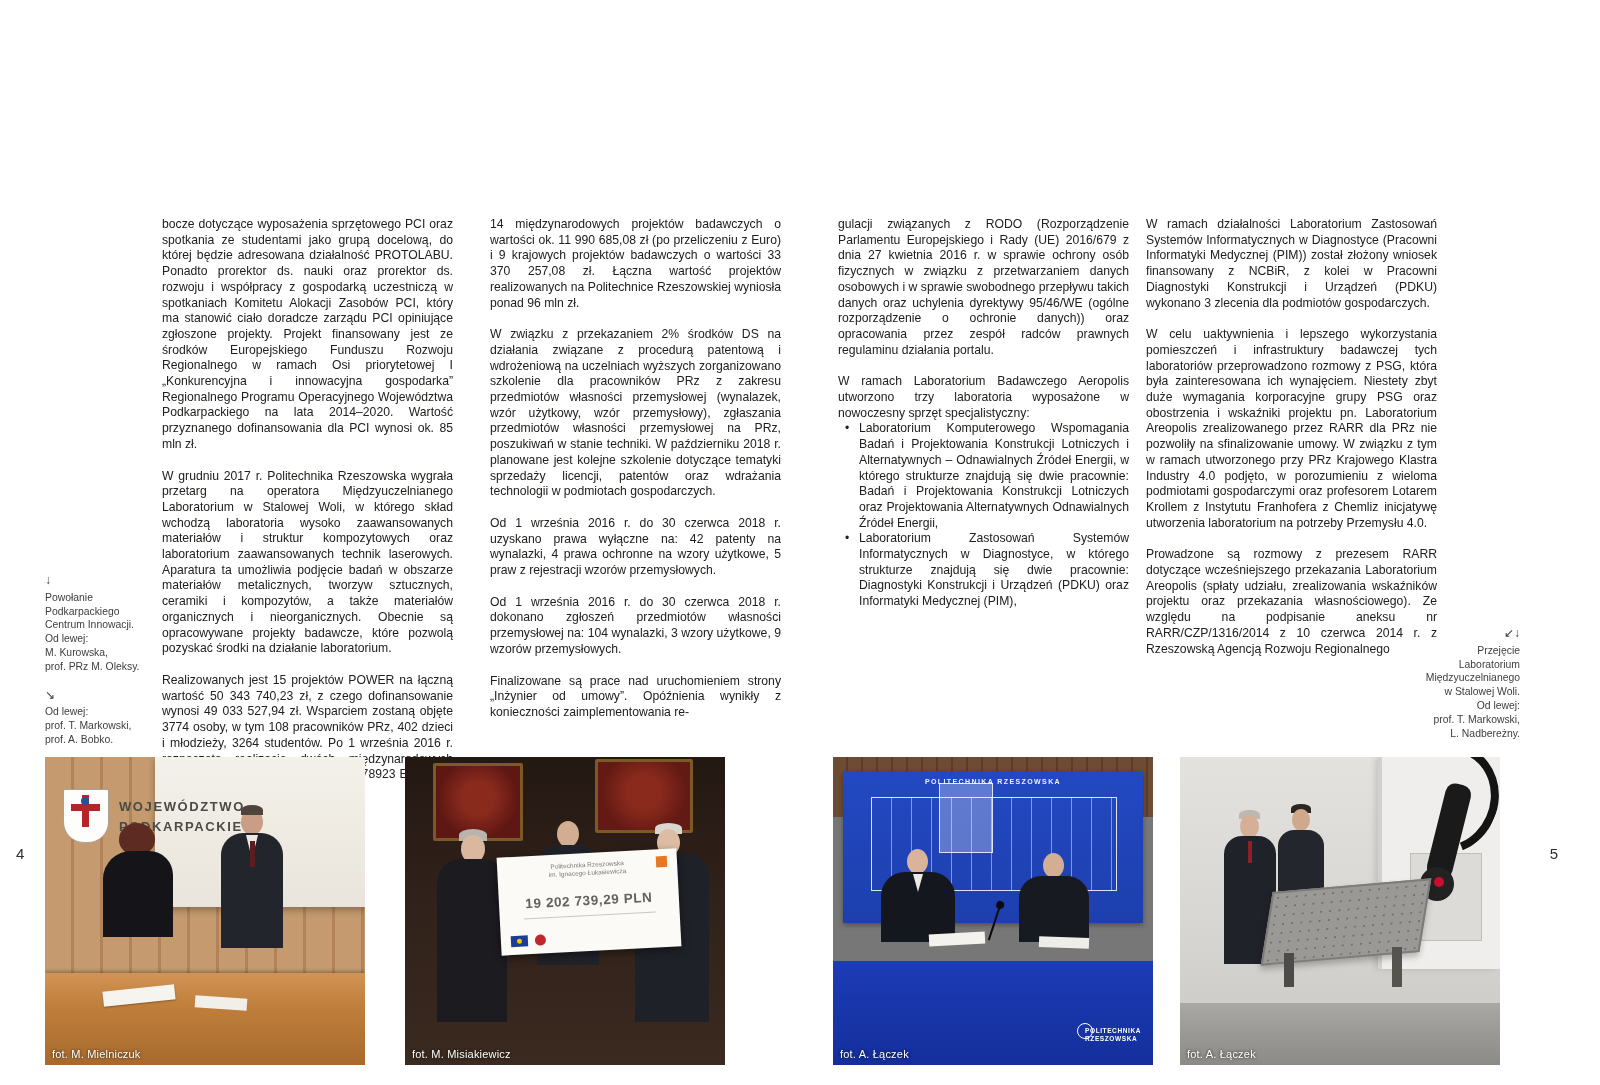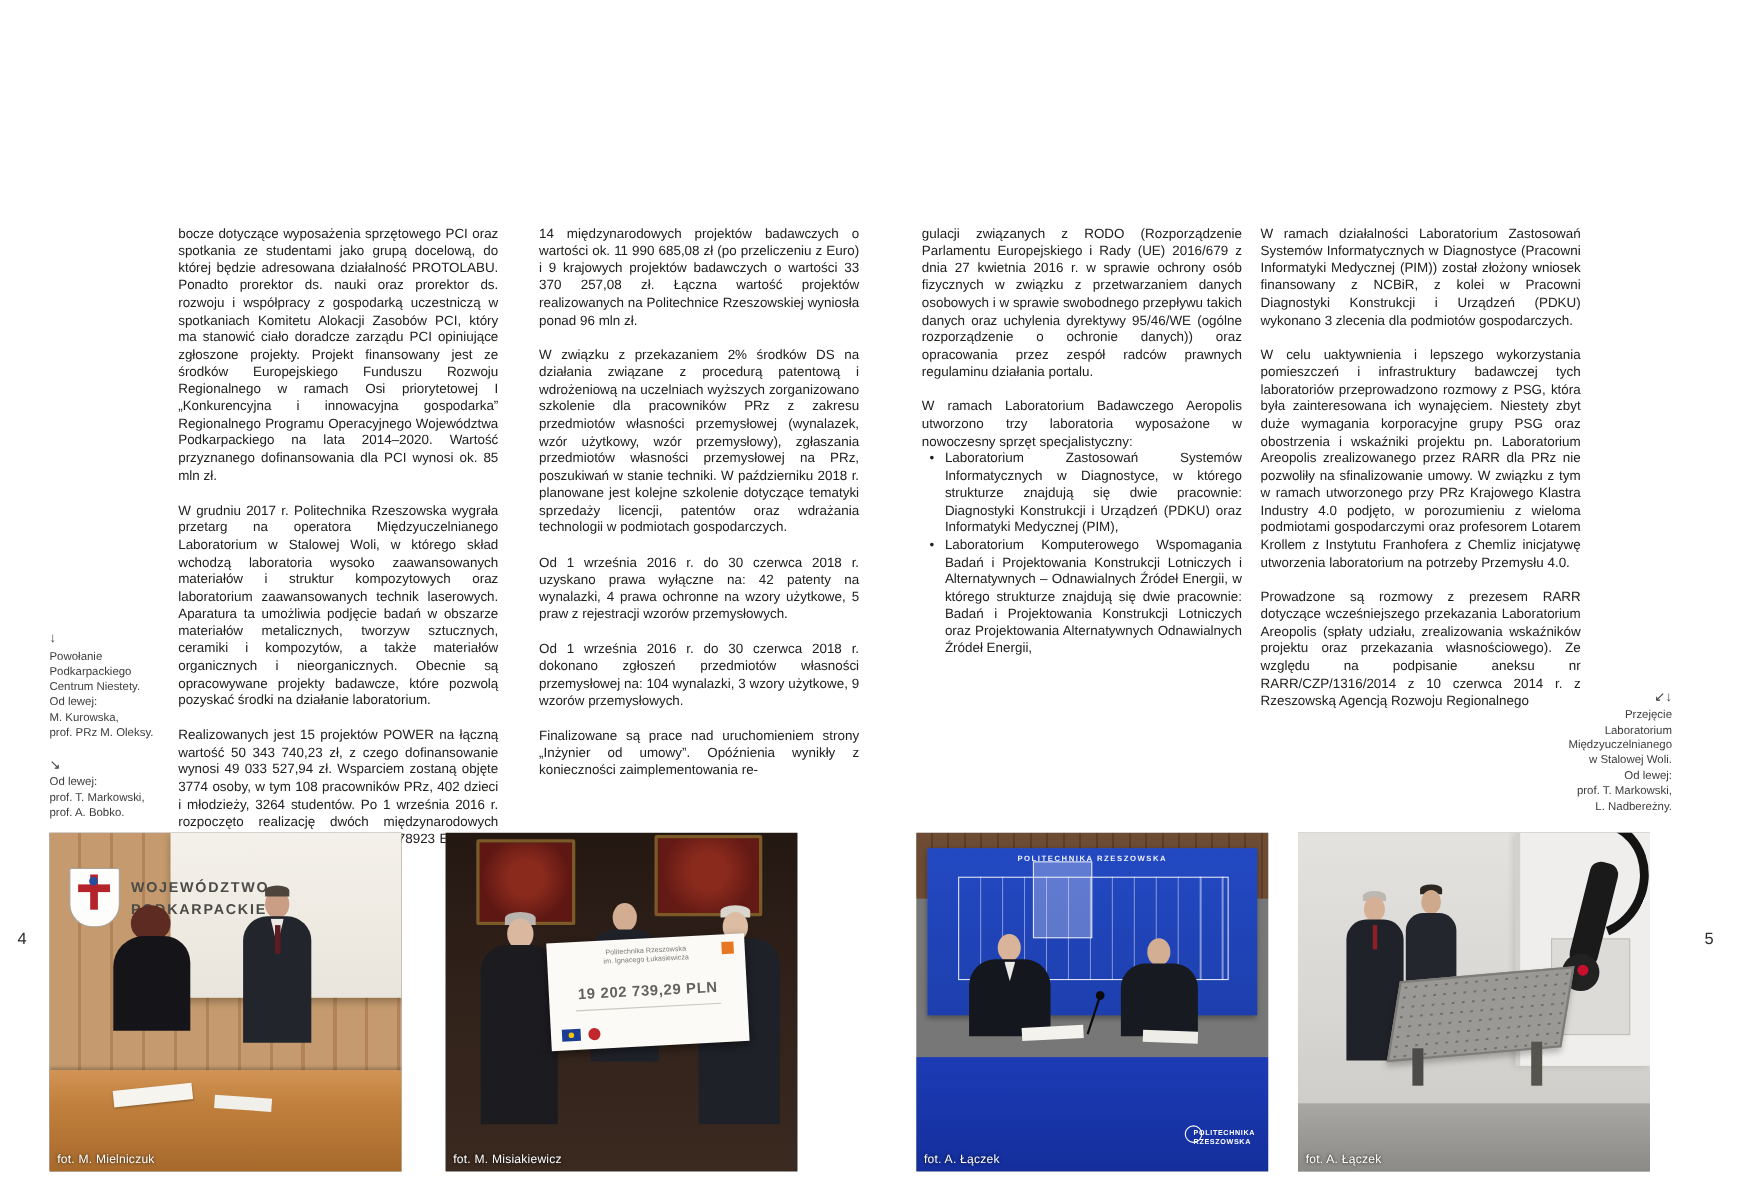--- a/index.html
+++ b/index.html
@@ -4,21 +4,21 @@
 <style>
   html,body{margin:0;padding:0}
   body{
     width:1600px;height:1085px;position:relative;overflow:hidden;
     background:#ffffff;color:#21201e;
     font-family:"Liberation Sans",sans-serif;
   }
   
   .col{position:absolute;top:205px;width:291px;font-size:12.2px;line-height:15.7px;text-align:justify;color:#21201e}
   .c1{left:162px}.c2{left:490px}.c3{left:838px}.c4{left:1146px}
-  .col p{margin:0 0 16px 0}
+  .col p{margin:12px 0 16px 0}
   .col p.mb0{margin-bottom:0}
   .col p.bullet{margin:0;padding-left:21px;position:relative}
   .col p.bullet::before{content:"\2022";position:absolute;left:7px;top:0}
   .col p.cont{padding-left:21px}
   
   .caption{position:absolute;font-size:10.4px;line-height:13.8px;color:#3d3d3c}
   .cap-left{left:45px;top:574px;width:118px;text-align:left}
   .cap-right{top:627px;right:80px;width:128px;text-align:right}
   .cap-block+.cap-block{margin-top:15px}
   .cap-arrow{font-size:12px;margin-bottom:3px;color:#3d3d3c}
@@ -123,36 +123,36 @@
   <p>14 międzynarodowych projektów badawczych o wartości ok. 11 990 685,08 zł (po przeliczeniu z Euro) i 9 krajowych projektów badawczych o wartości 33 370 257,08 zł. Łączna wartość projektów realizowanych na Politechnice Rzeszowskiej wyniosła ponad 96 mln zł.</p>
   <p>W związku z przekazaniem 2% środków DS na działania związane z procedurą patentową i wdrożeniową na uczelniach wyższych zorganizowano szkolenie dla pracowników PRz z zakresu przedmiotów własności przemysłowej (wynalazek, wzór użytkowy, wzór przemysłowy), zgłaszania przedmiotów własności przemysłowej na PRz, poszukiwań w stanie techniki. W październiku 2018 r. planowane jest kolejne szkolenie dotyczące tematyki sprzedaży licencji, patentów oraz wdrażania technologii w podmiotach gospodarczych.</p>
   <p>Od 1 września 2016 r. do 30 czerwca 2018 r. uzyskano prawa wyłączne na: 42 patenty na wynalazki, 4 prawa ochronne na wzory użytkowe, 5 praw z rejestracji wzorów przemysłowych.</p>
   <p>Od 1 września 2016 r. do 30 czerwca 2018 r. dokonano zgłoszeń przedmiotów własności przemysłowej na: 104 wynalazki, 3 wzory użytkowe, 9 wzorów przemysłowych.</p>
   <p>Finalizowane są prace nad uruchomieniem strony „Inżynier od umowy”. Opóźnienia wynikły z konieczności zaimplementowania re-</p>
 </section>
 
 <section class="col c3">
   <p>gulacji związanych z RODO (Rozporządzenie Parlamentu Europejskiego i Rady (UE) 2016/679 z dnia 27 kwietnia 2016 r. w sprawie ochrony osób fizycznych w związku z przetwarzaniem danych osobowych i w sprawie swobodnego przepływu takich danych oraz uchylenia dyrektywy 95/46/WE (ogólne rozporządzenie o ochronie danych)) oraz opracowania przez zespół radców prawnych regulaminu działania portalu.</p>
   <p class="mb0">W ramach Laboratorium Badawczego Aeropolis utworzono trzy laboratoria wyposażone w nowoczesny sprzęt specjalistyczny:</p>
+  <p class="bullet">Laboratorium Komputerowego Wspomagania Badań i Projektowania Konstrukcji Lotniczych i Alternatywnych – Odnawialnych Źródeł Energii, w którego strukturze znajdują się dwie pracownie: Badań i Projektowania Konstrukcji Lotniczych oraz Projektowania Alternatywnych Odnawialnych Źródeł Energii,</p>
   <p class="bullet">Laboratorium Zastosowań Systemów Informatycznych w Diagnostyce, w którego strukturze znajdują się dwie pracownie: Diagnostyki Konstrukcji i Urządzeń (PDKU) oraz Informatyki Medycznej (PIM),</p>
-  <p class="bullet">Laboratorium Komputerowego Wspomagania Badań i Projektowania Konstrukcji Lotniczych i Alternatywnych – Odnawialnych Źródeł Energii, w którego strukturze znajdują się dwie pracownie: Badań i Projektowania Konstrukcji Lotniczych oraz Projektowania Alternatywnych Odnawialnych Źródeł Energii,</p>
 </section>
 
 <section class="col c4">
   <p>W ramach działalności Laboratorium Zastosowań Systemów Informatycznych w Diagnostyce (Pracowni Informatyki Medycznej (PIM)) został złożony wniosek finansowany z NCBiR, z kolei w Pracowni Diagnostyki Konstrukcji i Urządzeń (PDKU) wykonano 3 zlecenia dla podmiotów gospodarczych.</p>
   <p>W celu uaktywnienia i lepszego wykorzystania pomieszczeń i infrastruktury badawczej tych laboratoriów przeprowadzono rozmowy z PSG, która była zainteresowana ich wynajęciem. Niestety zbyt duże wymagania korporacyjne grupy PSG oraz obostrzenia i wskaźniki projektu pn. Laboratorium Areopolis zrealizowanego przez RARR dla PRz nie pozwoliły na sfinalizowanie umowy. W związku z tym w ramach utworzonego przy PRz Krajowego Klastra Industry 4.0 podjęto, w porozumieniu z wieloma podmiotami gospodarczymi oraz profesorem Lotarem Krollem z Instytutu Franhofera z Chemliz inicjatywę utworzenia laboratorium na potrzeby Przemysłu 4.0.</p>
   <p>Prowadzone są rozmowy z prezesem RARR dotyczące wcześniejszego przekazania Laboratorium Areopolis (spłaty udziału, zrealizowania wskaźników projektu oraz przekazania własnościowego). Ze względu na podpisanie aneksu nr RARR/CZP/1316/2014 z 10 czerwca 2014 r. z Rzeszowską Agencją Rozwoju Regionalnego</p>
 </section>
 
 <aside class="caption cap-left">
   <div class="cap-block">
     <div class="cap-arrow">↓</div>
     <div class="cap-text">Powołanie
 Podkarpackiego
-Centrum Niestety.
+Centrum Innowacji.
 Od lewej:
 M. Kurowska,
 prof. PRz M. Oleksy.</div>
   </div>
   <div class="cap-block">
     <div class="cap-arrow">↘</div>
     <div class="cap-text">Od lewej:
 prof. T. Markowski,
 prof. A. Bobko.</div>
   </div>

